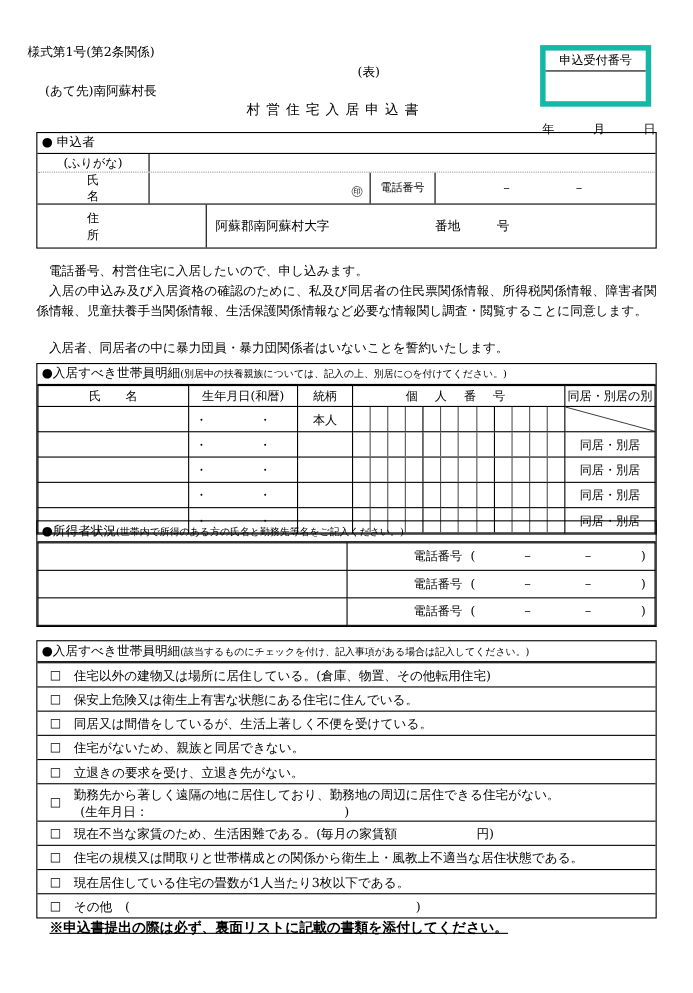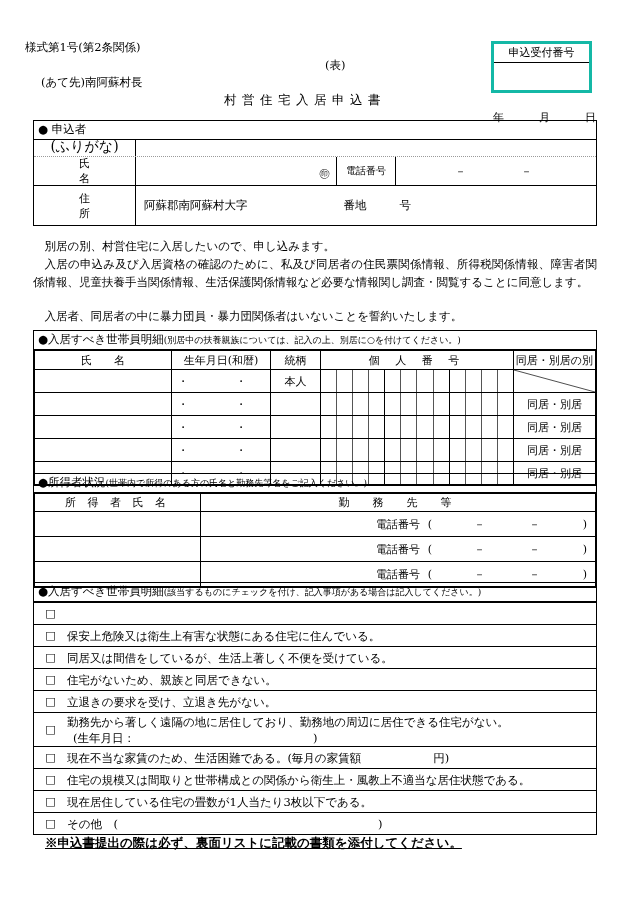--- a/index.html
+++ b/index.html
@@ -57,21 +57,21 @@
     font-size: 11px;
     letter-spacing: 12px;
     white-space: nowrap;
   }
 
   
   .receipt-box {
     position: absolute;
     left: 491px; top: 41px;
     width: 101px;
-    border: 3px solid #14b8a6;
+    border: 5px solid #14b8a6;
   }
   .receipt-box .rb-head {
     border-bottom: 1px solid #000;
     text-align: center;
     font-size: 11px;
     padding: 1px 0 2px;
     white-space: nowrap;
   }
   .receipt-box .rb-body {
     height: 27px;
@@ -104,24 +104,24 @@
     font-size: 11px;
     display: flex;
     align-items: center;
     justify-content: center;
   }
   .ap-label span { letter-spacing: 18px; padding-left: 18px; }
   .ap-furi {
     height: 17px;
     border-bottom: 1px dotted #9a9a9a;
   }
-  .ap-furi .ap-label { font-size: 14px; align-items: flex-end; }
+  .ap-furi .ap-label { font-size: 11px; align-items: flex-end; }
   .ap-furi .ap-label span { letter-spacing: 0; padding-left: 0; }
   .ap-name { height: 29px; border-bottom: 1px solid #000; }
-  .ap-addr { height: 39px; }
+  .ap-addr { height: 39px; gap: 16px; }
 
   .cell-b { border-left: 1px solid #000; }
   .name-field {
     flex: 1 1 auto;
     position: relative;
   }
   .seal {
     position: absolute;
     right: 6px; bottom: 4px;
     font-size: 11px;
@@ -146,20 +146,21 @@
     font-size: 11px;
   }
   .tel-dash.d1 { left: 59px; }
   .tel-dash.d2 { left: 125px; }
   .addr-field {
     flex: 1 1 auto;
     display: flex;
     align-items: center;
     font-size: 11.5px;
     padding-left: 8px;
+    margin-left: 36px;
   }
   .addr-field .banchi { margin-left: 96px; }
   .addr-field .gou { margin-left: 33px; }
 
   
   .para {
     position: absolute;
     left: 33px;
     width: 564px;
     font-size: 11.5px;
@@ -345,21 +346,21 @@
         </div>
       <div class="cell-b addr-field">
         <span>阿蘇郡南阿蘇村大字</span>
         <span class="banchi">番地</span>
         <span class="gou">号</span>
       </div>
     </div>
   </div>
 
   <div class="para" id="para1">
-    <p>別居の別、村営住宅に入居したいので、申し込みます。</p>
+    <p>電話番号、村営住宅に入居したいので、申し込みます。</p>
   </div>
   <div class="para" id="para3">
     <p>入居者、同居者の中に暴力団員・暴力団関係者はいないことを誓約いたします。</p>
   </div>
   <div class="para" id="para2">
     <p>入居の申込み及び入居資格の確認のために、私及び同居者の住民票関係情報、所得税関係情報、障害者関係情報、児童扶養手当関係情報、生活保護関係情報など必要な情報関し調査・閲覧することに同意します。</p>
   </div>
 
   <div class="sec" id="household">
     <div class="sec-title">
@@ -496,24 +497,20 @@
     </tbody>
       </table>
   </div>
 
   <div class="sec" id="income">
     <div class="sec-title">
       <span>●所得者状況</span><span class="small">(世帯内で所得のある方の氏名と勤務先等名をご記入ください。)</span>
     </div>
     <table class="in-table">
       <tbody>
-          <tr>
-        <th class="in-col-name in-name-head">所 得 者 氏 名</th>
-        <th class="in-work-head">勤　務　先　等</th>
-      </tr>
 
       <tr>
         <td></td>
         <td>
           <div class="tel-inline">
             <span class="lbl">電話番号</span>
             <span class="p1">(</span>
             <span class="h1">－</span>
             <span class="h2">－</span>
             <span class="p2">)</span>
@@ -550,20 +547,21 @@
       </table>
   </div>
 
   <div class="sec" id="circum">
     <div class="sec-title">
       <span>●入居すべき世帯員明細</span><span class="small">(該当するものにチェックを付け、記入事項がある場合は記入してください。)</span>
     </div>
 
     <div class="ck-row">
       <div class="ck-box">□</div>
+      <div class="ck-text">住宅以外の建物又は場所に居住している。(倉庫、物置、その他転用住宅)</div>
     </div>
 
     <div class="ck-row">
       <div class="ck-box">□</div>
       <div class="ck-text">保安上危険又は衛生上有害な状態にある住宅に住んでいる。</div>
     </div>
 
     <div class="ck-row">
       <div class="ck-box">□</div>
       <div class="ck-text">同居又は間借をしているが、生活上著しく不便を受けている。</div>

